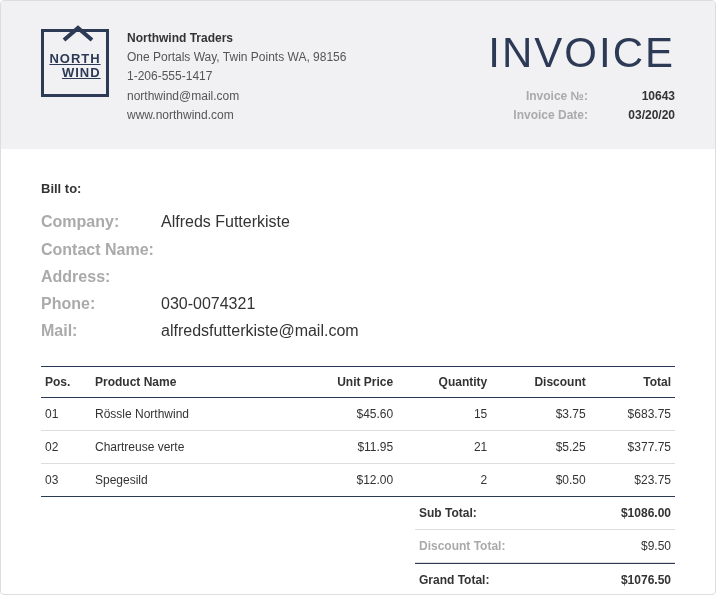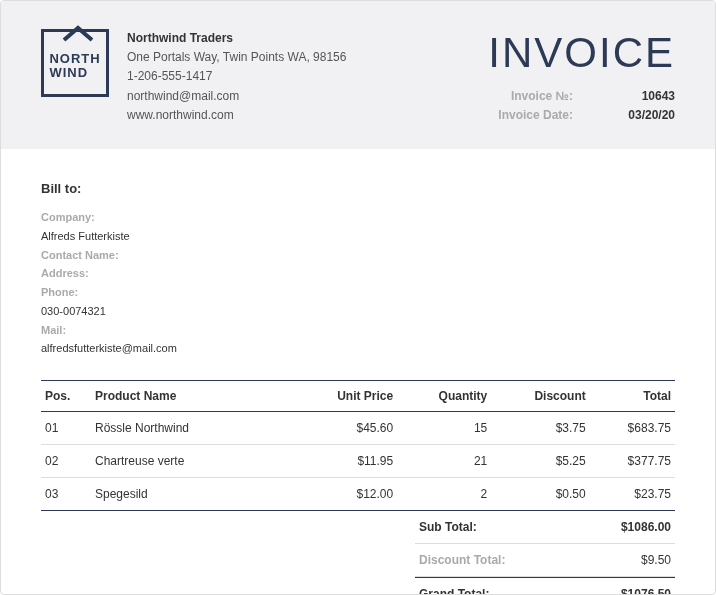--- a/index.html
+++ b/index.html
@@ -32,21 +32,22 @@
     justify-content: center;
     position: relative;
     padding-top: 6px;
   }
   .logo-text {
     font-size: 13px;
     font-weight: 600;
     color: #2d3a55;
     line-height: 1.1;
     letter-spacing: 1px;
-    text-align: left;
+    text-align: right;
+    text-decoration: underline;
   }
   .logo-chevron {
     position: absolute;
     top: -10px;
     left: 16px;
   }
   .company-details {
     font-size: 12px;
     line-height: 1.6;
     color: #555;
@@ -61,39 +62,38 @@
   .invoice-title {
     font-size: 42px;
     font-weight: 400;
     color: #2d3a55;
     letter-spacing: 2px;
     margin-bottom: 10px;
   }
   .meta-row {
     display: flex;
     justify-content: flex-end;
-    gap: 42px;
+    gap: 27px;
     font-size: 12px;
     line-height: 1.6;
   }
   .meta-label { color: #aaa; font-weight: 600; width: 90px; text-align: right; }
   .meta-value { font-weight: 700; color: #333; width: 60px; text-align: right; }
   .body {
     padding: 32px 40px 20px 40px;
   }
   .billto-title {
     font-weight: 700;
     font-size: 13px;
     margin-bottom: 12px;
   }
   .billto-row {
     display: flex;
-    font-size: 11px;
+    font-size: 16px;
     line-height: 1.7;
-    flex-direction: column;
   }
   .billto-label { color: #aaa; font-weight: 600; width: 120px; }
   .billto-value { color: #333; }
   .items-table {
     width: 100%;
     border-collapse: collapse;
     margin-top: 22px;
     font-size: 12px;
   }
   .items-table th {

